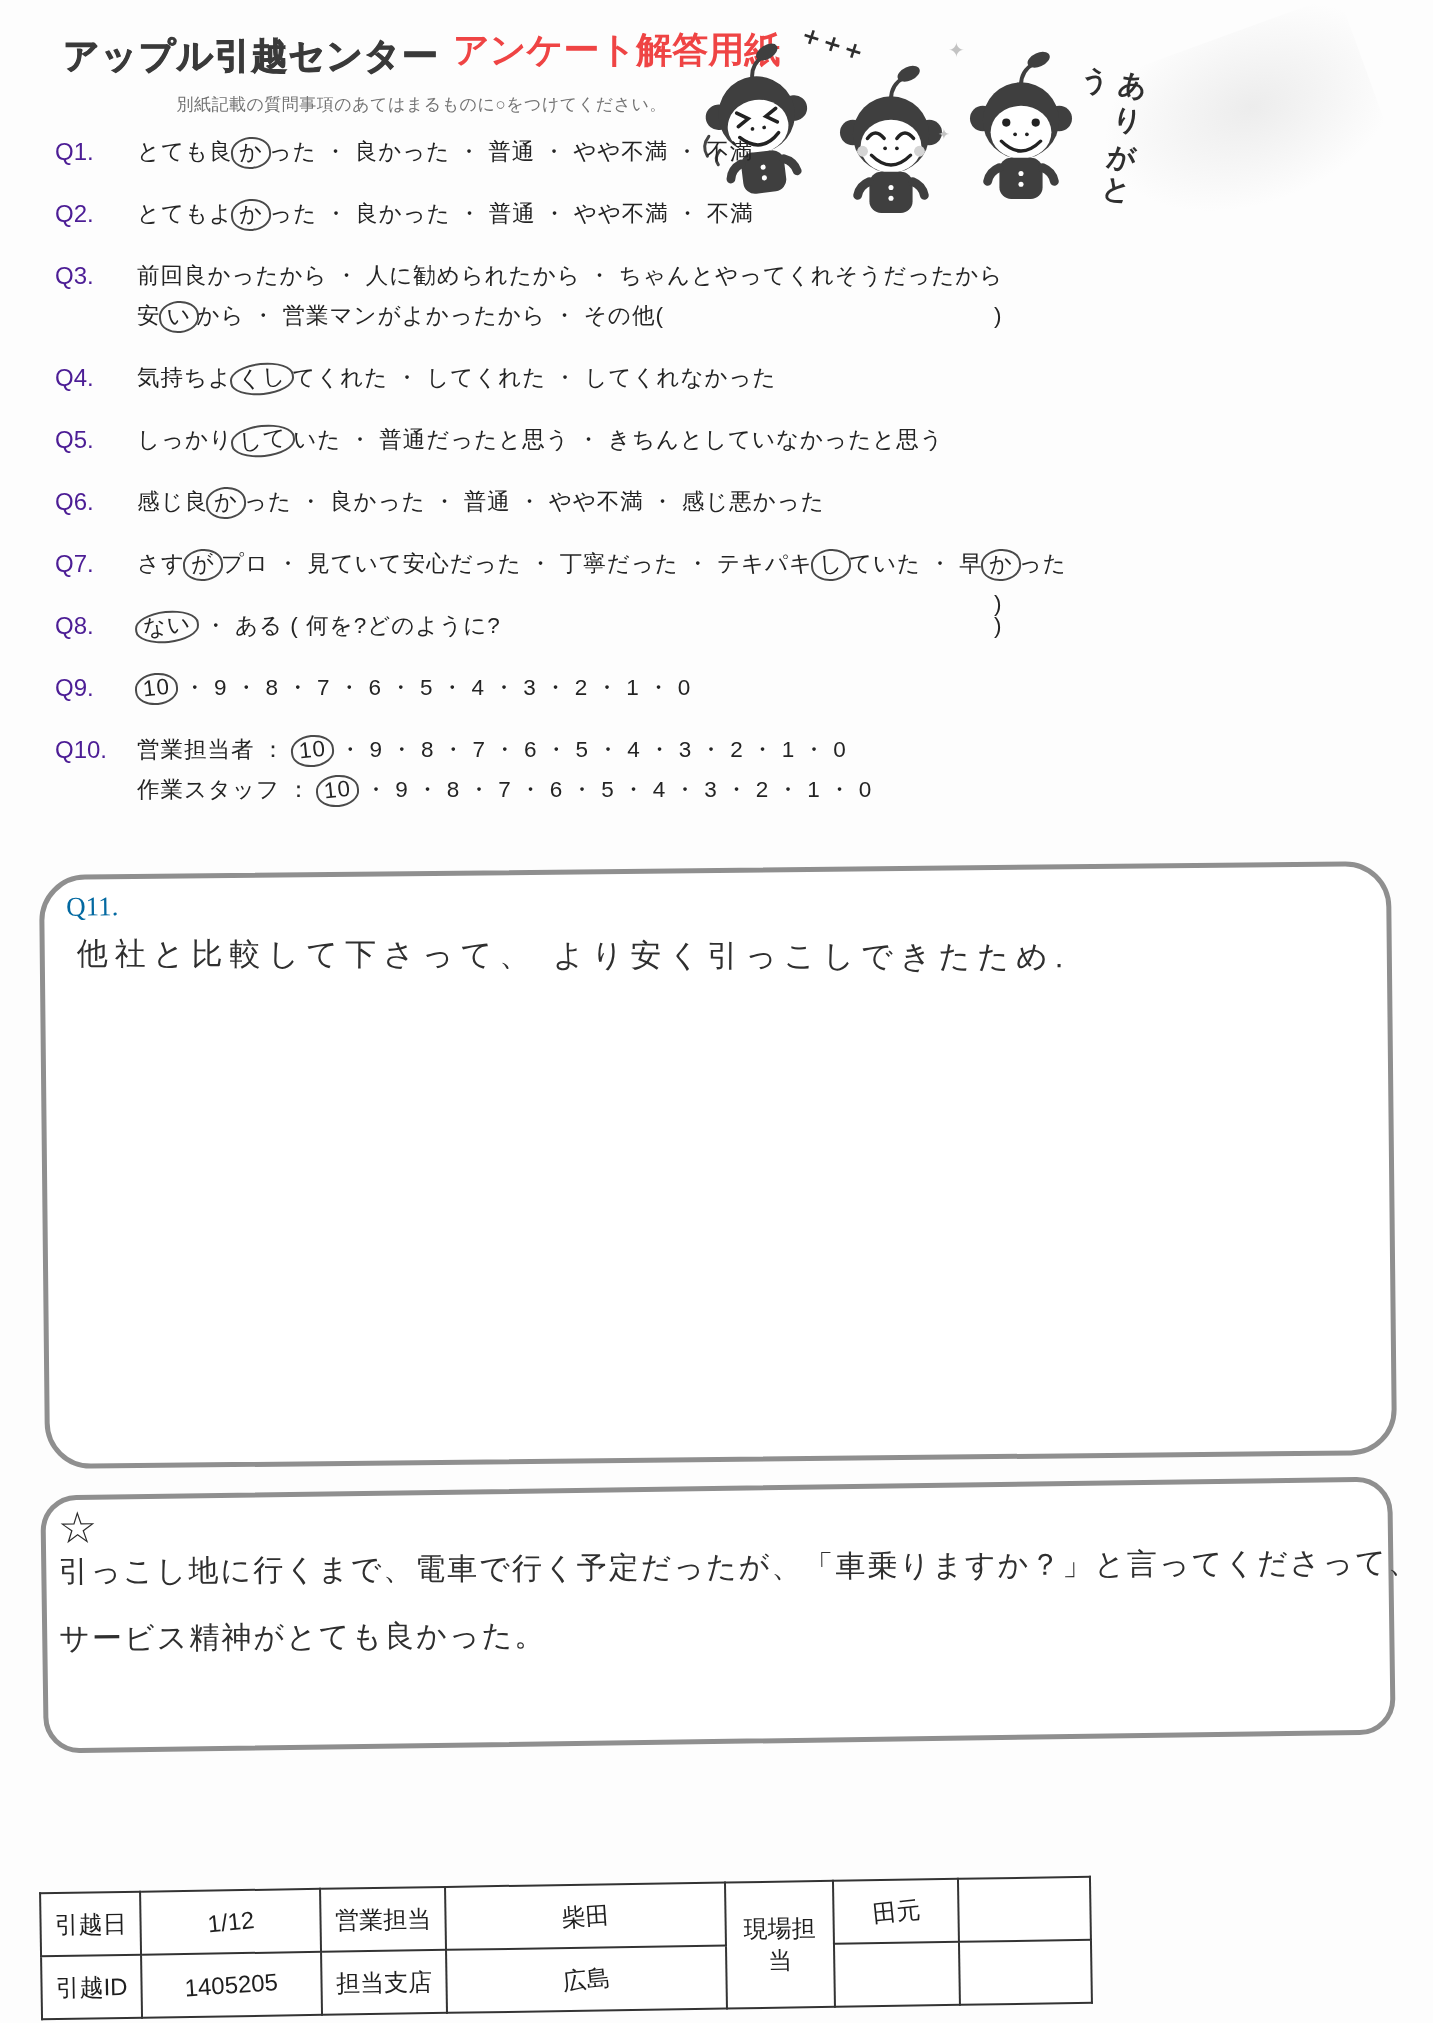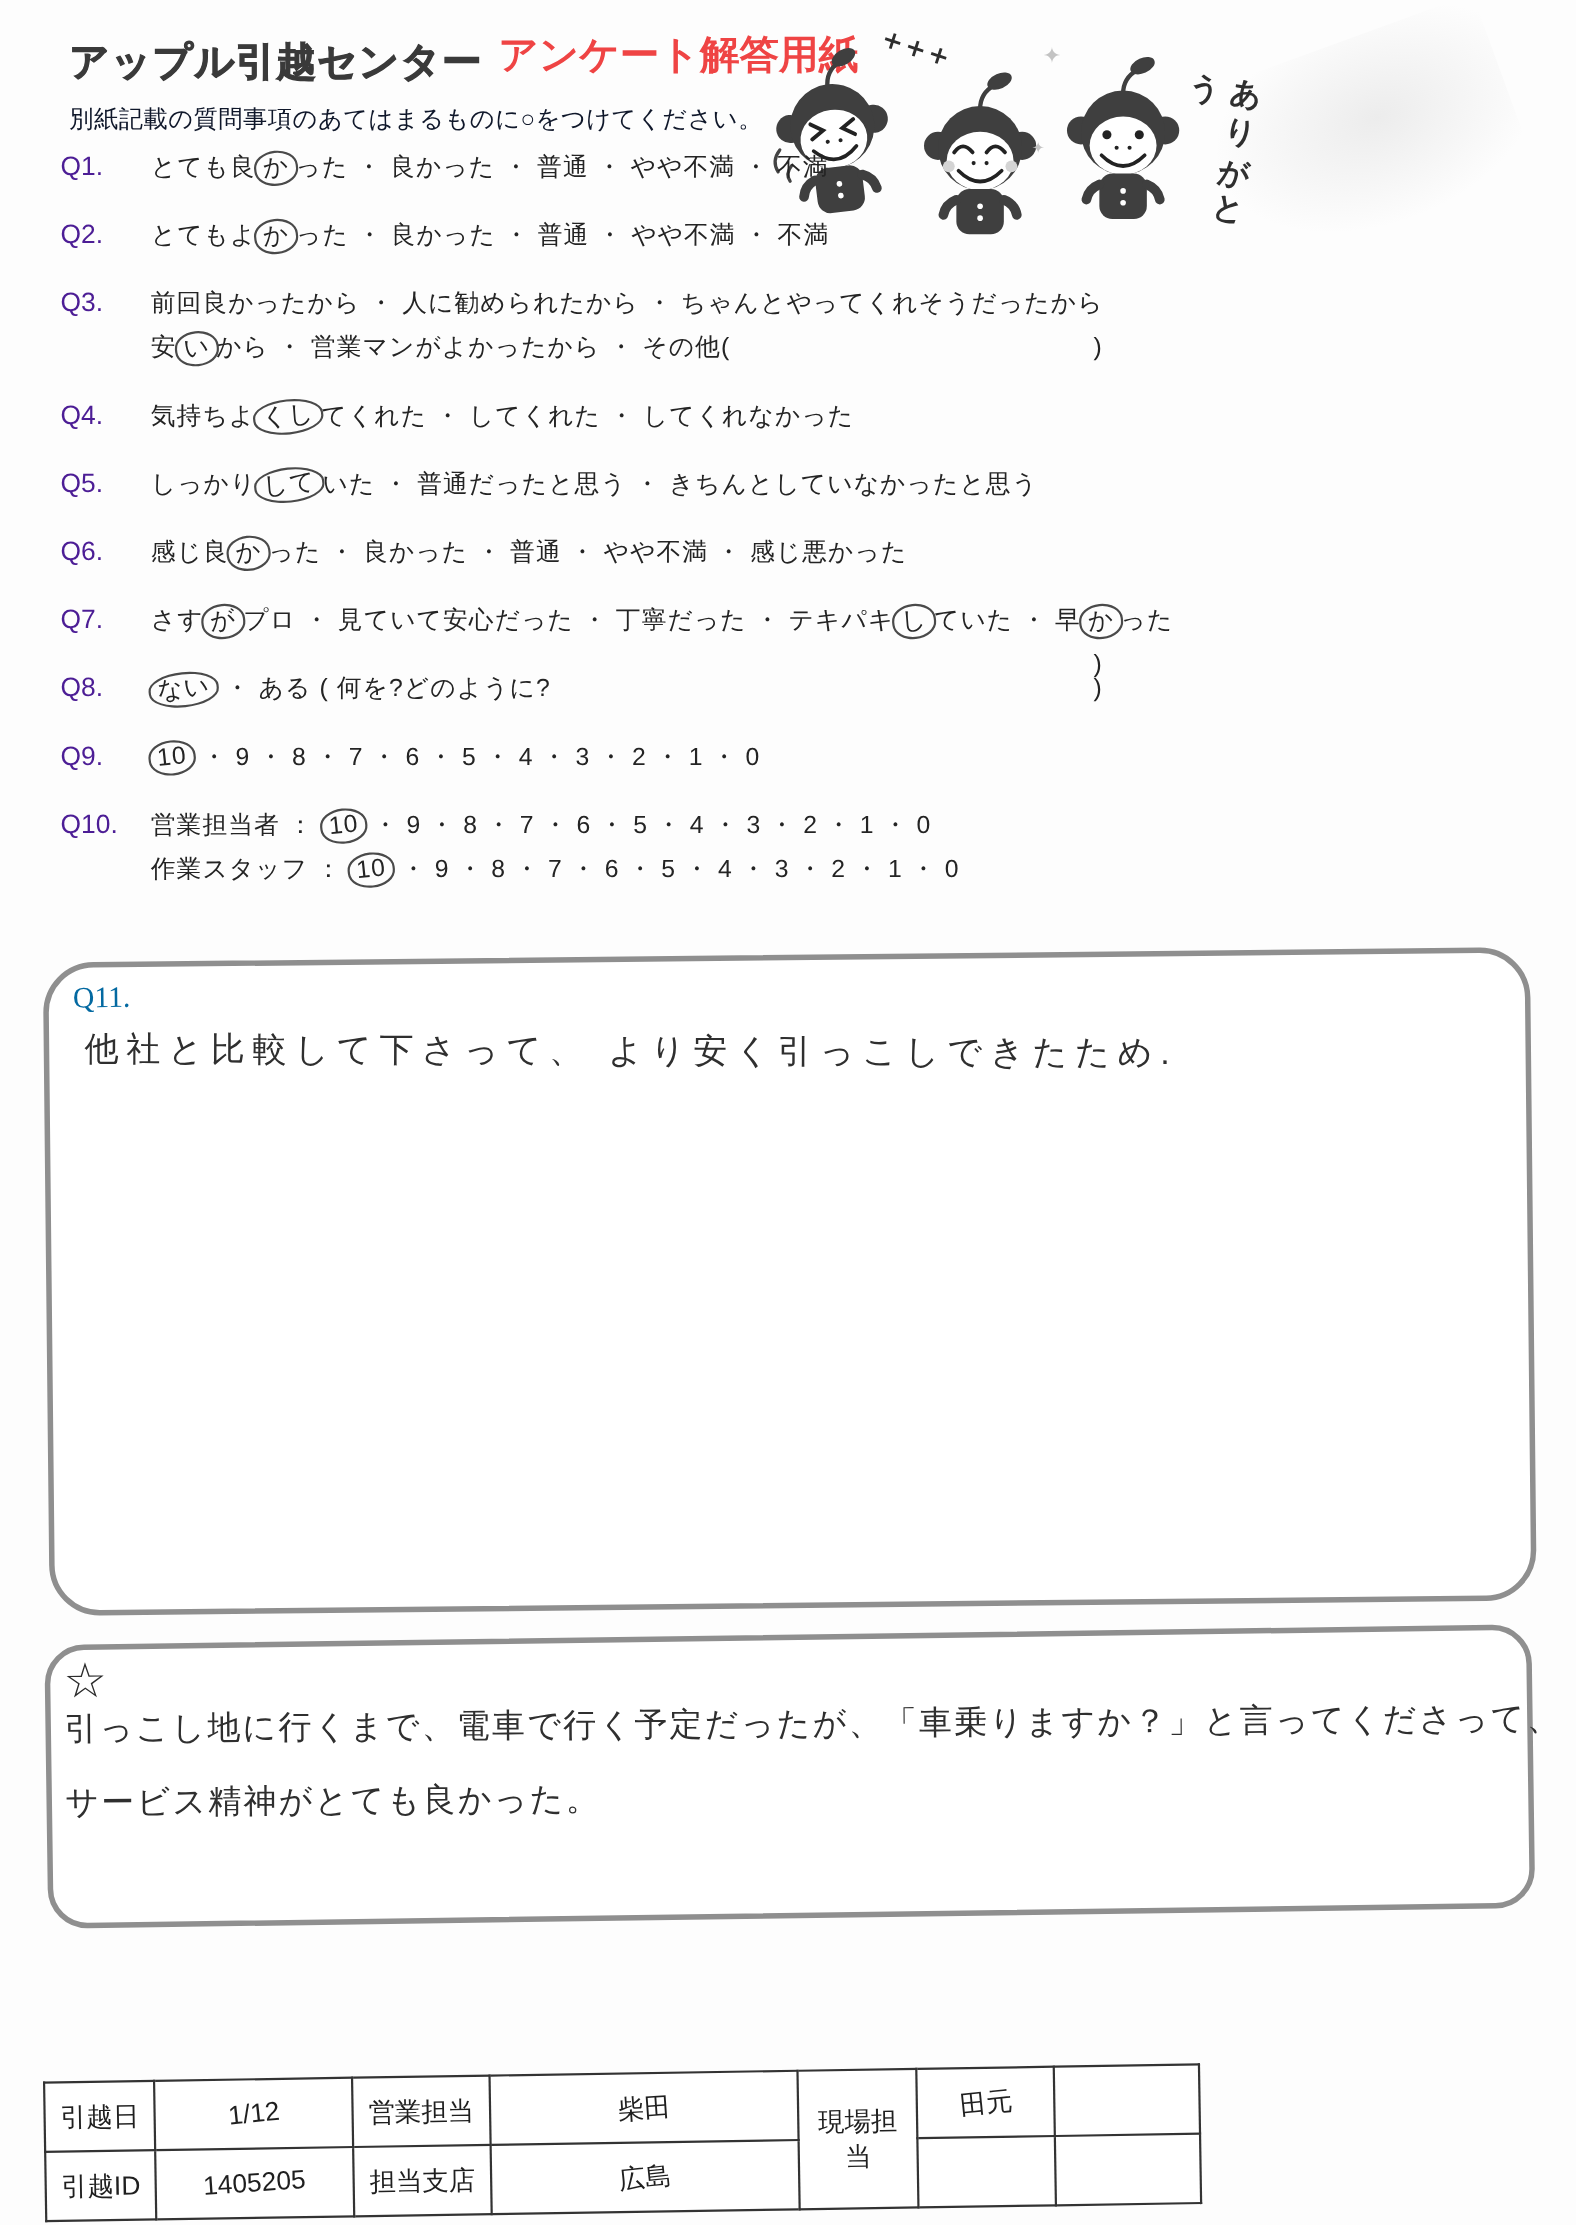--- a/index.html
+++ b/index.html
@@ -12,21 +12,21 @@
     color:#262626;
   }
   
   .header { position:absolute; left:63px; top:26px; }
   .brand {
     font-size:36px; font-weight:bold; letter-spacing:1px;
     color:#3a3a3a; display:inline-block;
     -webkit-text-stroke:1px #3a3a3a;
   }
   .form-title { font-size:36px; font-weight:bold; color:#ef4444; margin-left:14px; vertical-align:6px; }
-  .instruction { font-size:22px; color:#0f172a; margin-top:12px; letter-spacing:0.5px; }
+  .instruction { font-size:17px; color:#737373; margin-top:12px; letter-spacing:0.5px;text-align:center; }
 
   
   .smudge {
     position:absolute; left:1080px; top:40px; width:300px; height:190px;
     background:radial-gradient(ellipse at 60% 40%, rgba(160,160,160,0.18), rgba(255,255,255,0) 60%);
     transform:rotate(-20deg); pointer-events:none;
   }
 
   
   .mascots { position:absolute; left:670px; top:30px; width:440px; height:180px; }

